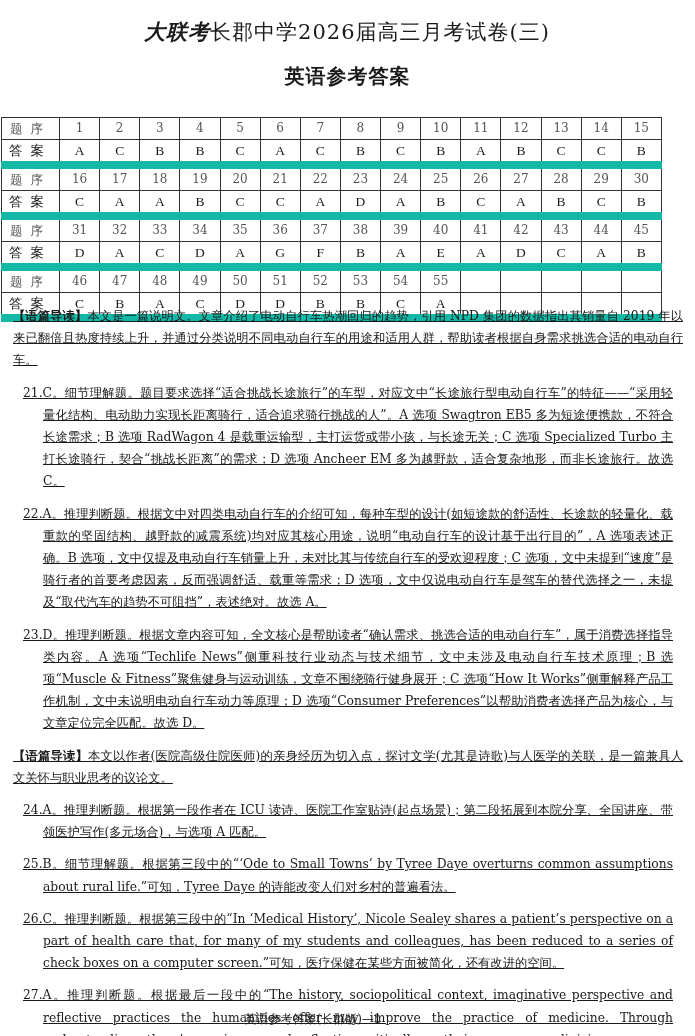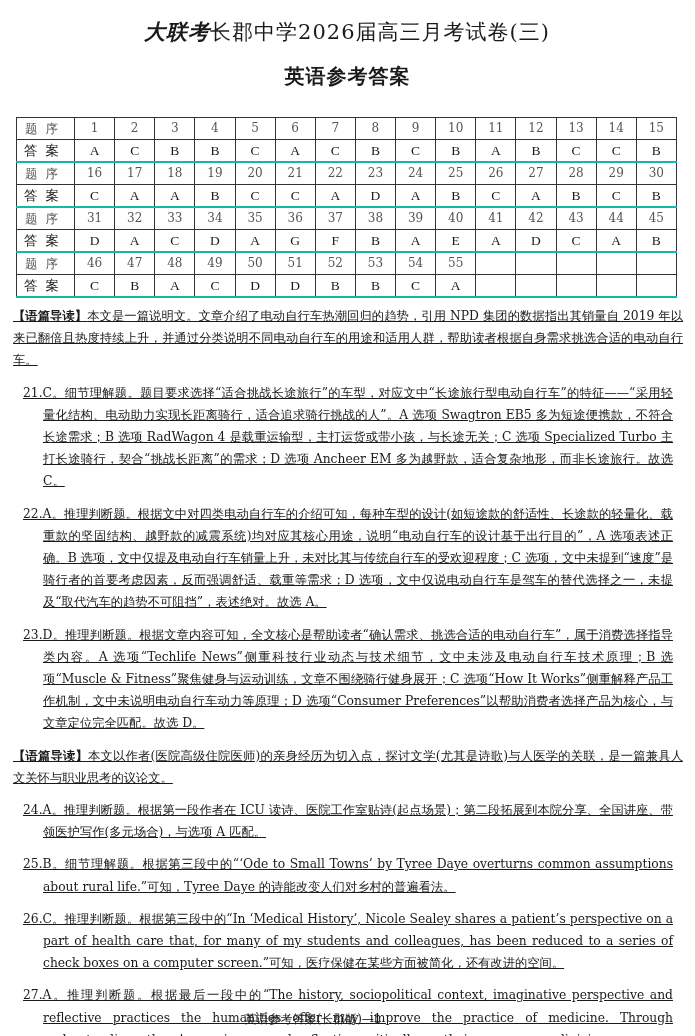--- a/index.html
+++ b/index.html
@@ -2,26 +2,26 @@
 <html><head>
 <meta charset="utf-8">
 <style>
   html, body { margin: 0; padding: 0; background: #ffffff; }
   body { width: 695px; height: 1036px; position: relative; overflow: hidden; color: #1a1a1a;
          font-family: "DejaVu Serif", "Liberation Serif", serif; }
   .title { position: absolute; top: 18px; left: 0; width: 694px; text-align: center; font-size: 21px; letter-spacing: 1px; }
   .title .brand { font-weight: bold; font-style: italic; }
   .subtitle { position: absolute; top: 63px; left: 0; width: 695px; text-align: center; font-size: 20px; font-weight: bold;
               font-family: "DejaVu Sans", "Liberation Sans", sans-serif; letter-spacing: 1px; }
-  table.ans { position: absolute; top: 117px; left: 16px; width: 661px; border-collapse: collapse; table-layout: fixed; border-radius: 11px; }
+  table.ans { position: absolute; top: 117px; left: 1px; width: 661px; border-collapse: collapse; table-layout: fixed; border-radius: 11px; }
   table.ans td { border: 1px solid #333; height: 21px; padding: 0; text-align: center; font-size: 12px; line-height: 21px; }
   table.ans td.hdr { width: 57px; letter-spacing: 8px; font-size: 12.5px; }
   table.ans tr.num td { color: #555; }
   table.ans tr.let td { font-family: "Liberation Serif", serif; font-size: 13.5px; }
-  table.ans tr.let { border-bottom: 2px solid #14b8a6; }
+  table.ans tr.let { border-bottom: 8px solid #14b8a6; }
   .content { position: absolute; top: 305px; left: 13px; width: 670px; font-size: 12.3px; line-height: 22.2px; text-align: justify; text-decoration: underline; }
   .p { margin: 0; }
   .guide-tag { font-weight: bold; font-family: "DejaVu Sans", "Liberation Sans", sans-serif; }
   .guide-body { font-style: normal; }
   .item { padding-left: 20px; text-indent: -20px; margin: 10px; }
   .footer { position: absolute; top: 1011px; left: 0; width: 626px; text-align: center; font-size: 12px; }
 </style>
 </head>
 <body>
 

